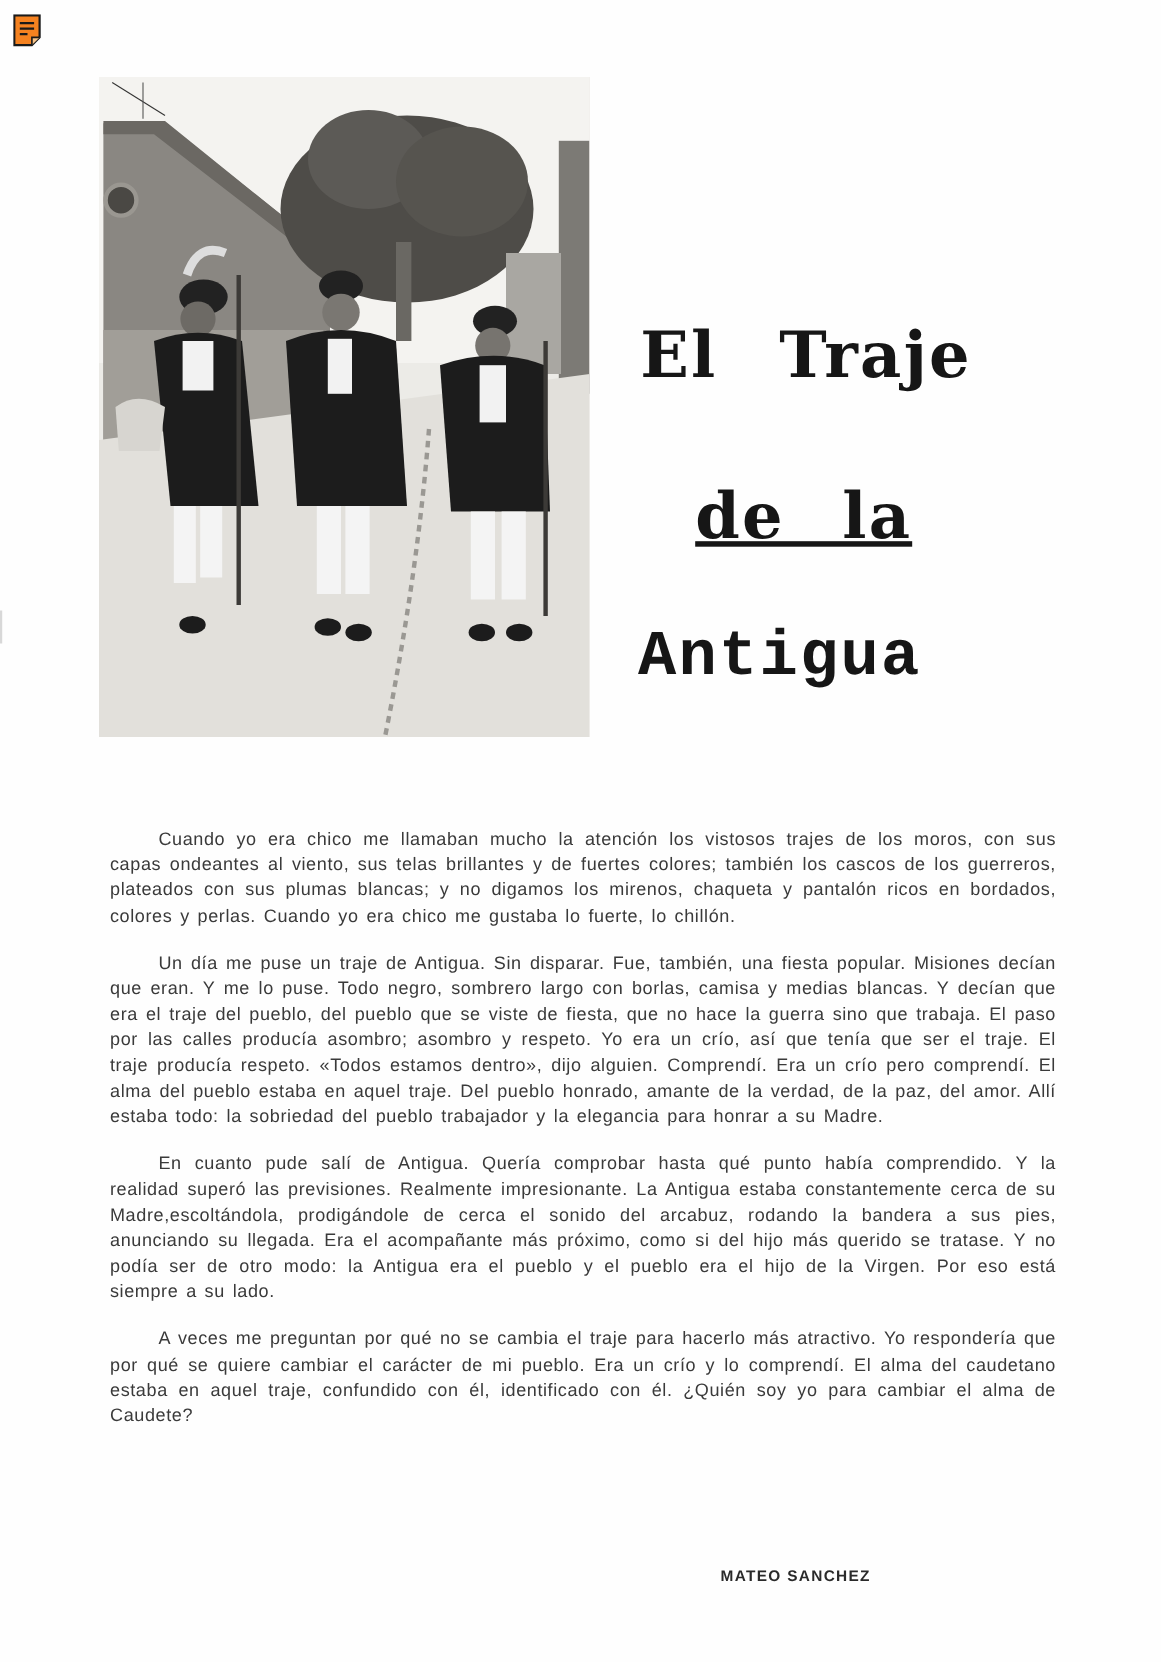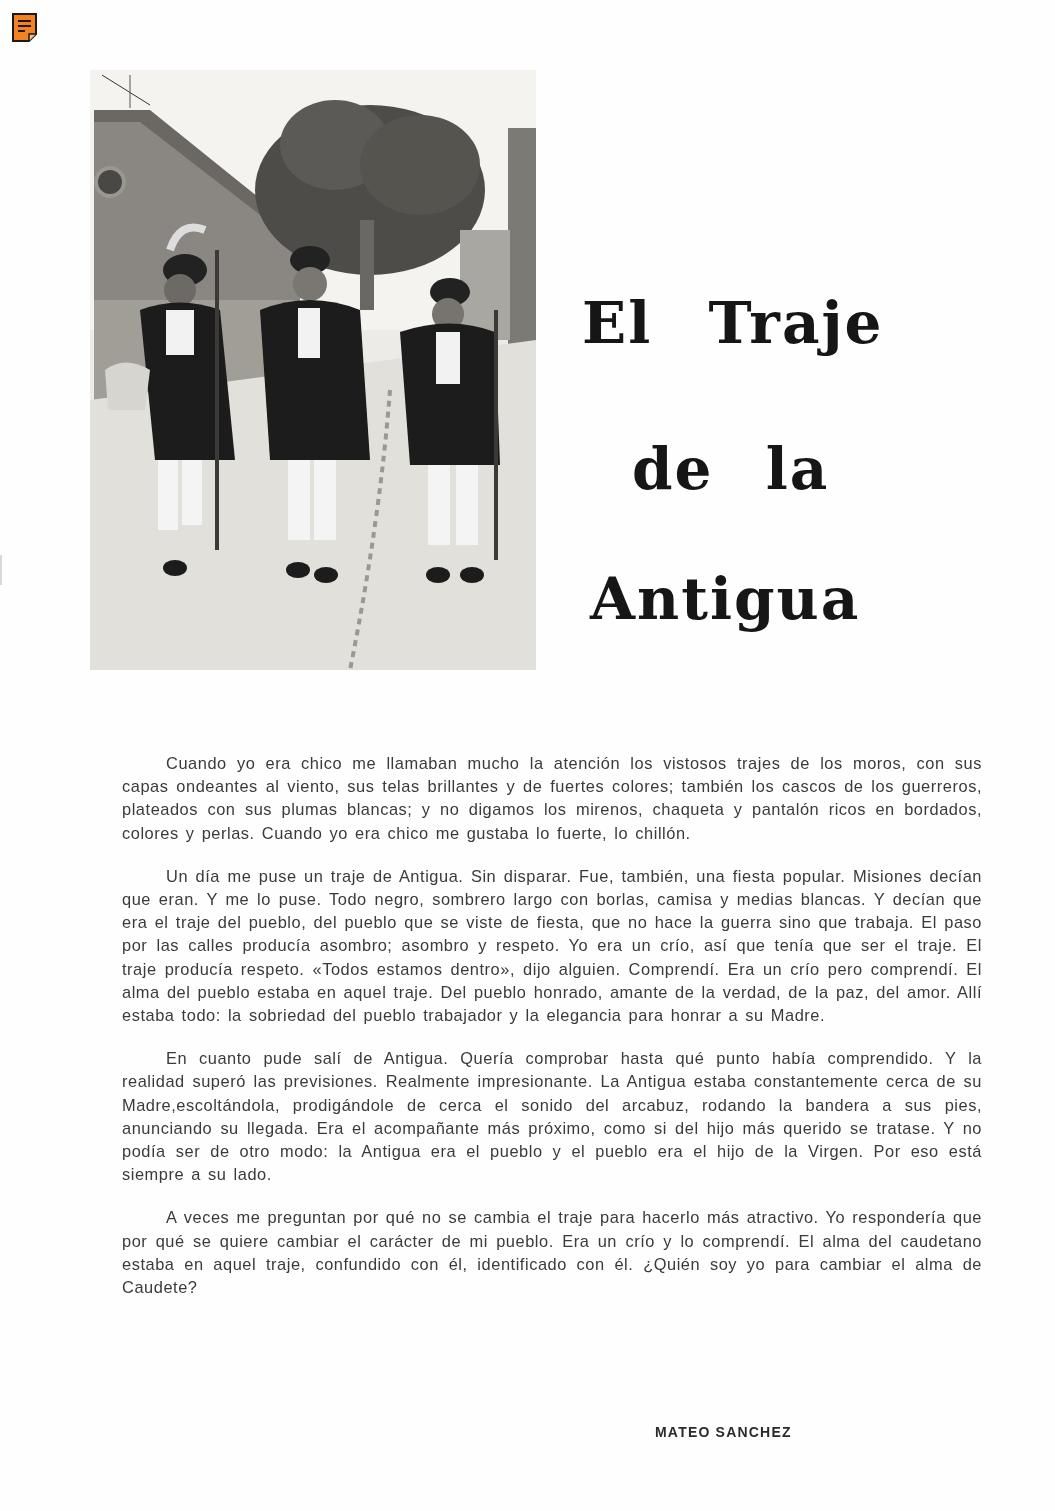--- a/index.html
+++ b/index.html
@@ -21,26 +21,26 @@
       background: #e9e7e3; overflow: hidden;
     }
     .photo svg { display: block; }
     .title {
       position: absolute; left: 570px; top: 280px; width: 320px;
       font-family: "DejaVu Serif", serif; font-weight: bold; color: #161616;
       font-size: 58px; line-height: 1;
     }
     .title .line { position: absolute; white-space: nowrap; letter-spacing: 2px; }
     .title .l1 { left: 12px; top: 14px; word-spacing: 34px; }
-    .title .l2 { left: 62px; top: 160px; word-spacing: 30px; }
-    .title .l3 { left: 20px; top: 290px; }
+    .title .l2 { left: 62px; top: 160px; word-spacing: 30px; text-decoration: underline; }
+    .title .l3 { left: 10px; top: 290px; font-family: Liberation Mono, monospace; }
     .article {
       position: absolute; left: 100px; top: 752px; width: 860px;
       font-size: 16.4px; line-height: 23.2px; letter-spacing: 0.55px;
-      word-spacing: 2px; color: #3a3a3a; margin-left: 22px;
+      word-spacing: 2px; color: #3a3a3a;
     }
     .article p { margin: 0 0 20px 0; text-align: justify; text-indent: 44px; }
     .author {
       position: absolute; left: 655px; top: 1424px;
       font-size: 14px; font-weight: bold; letter-spacing: 1.2px; color: #2a2a2a;
     }
   </style>
 </head>
 <body>
 

